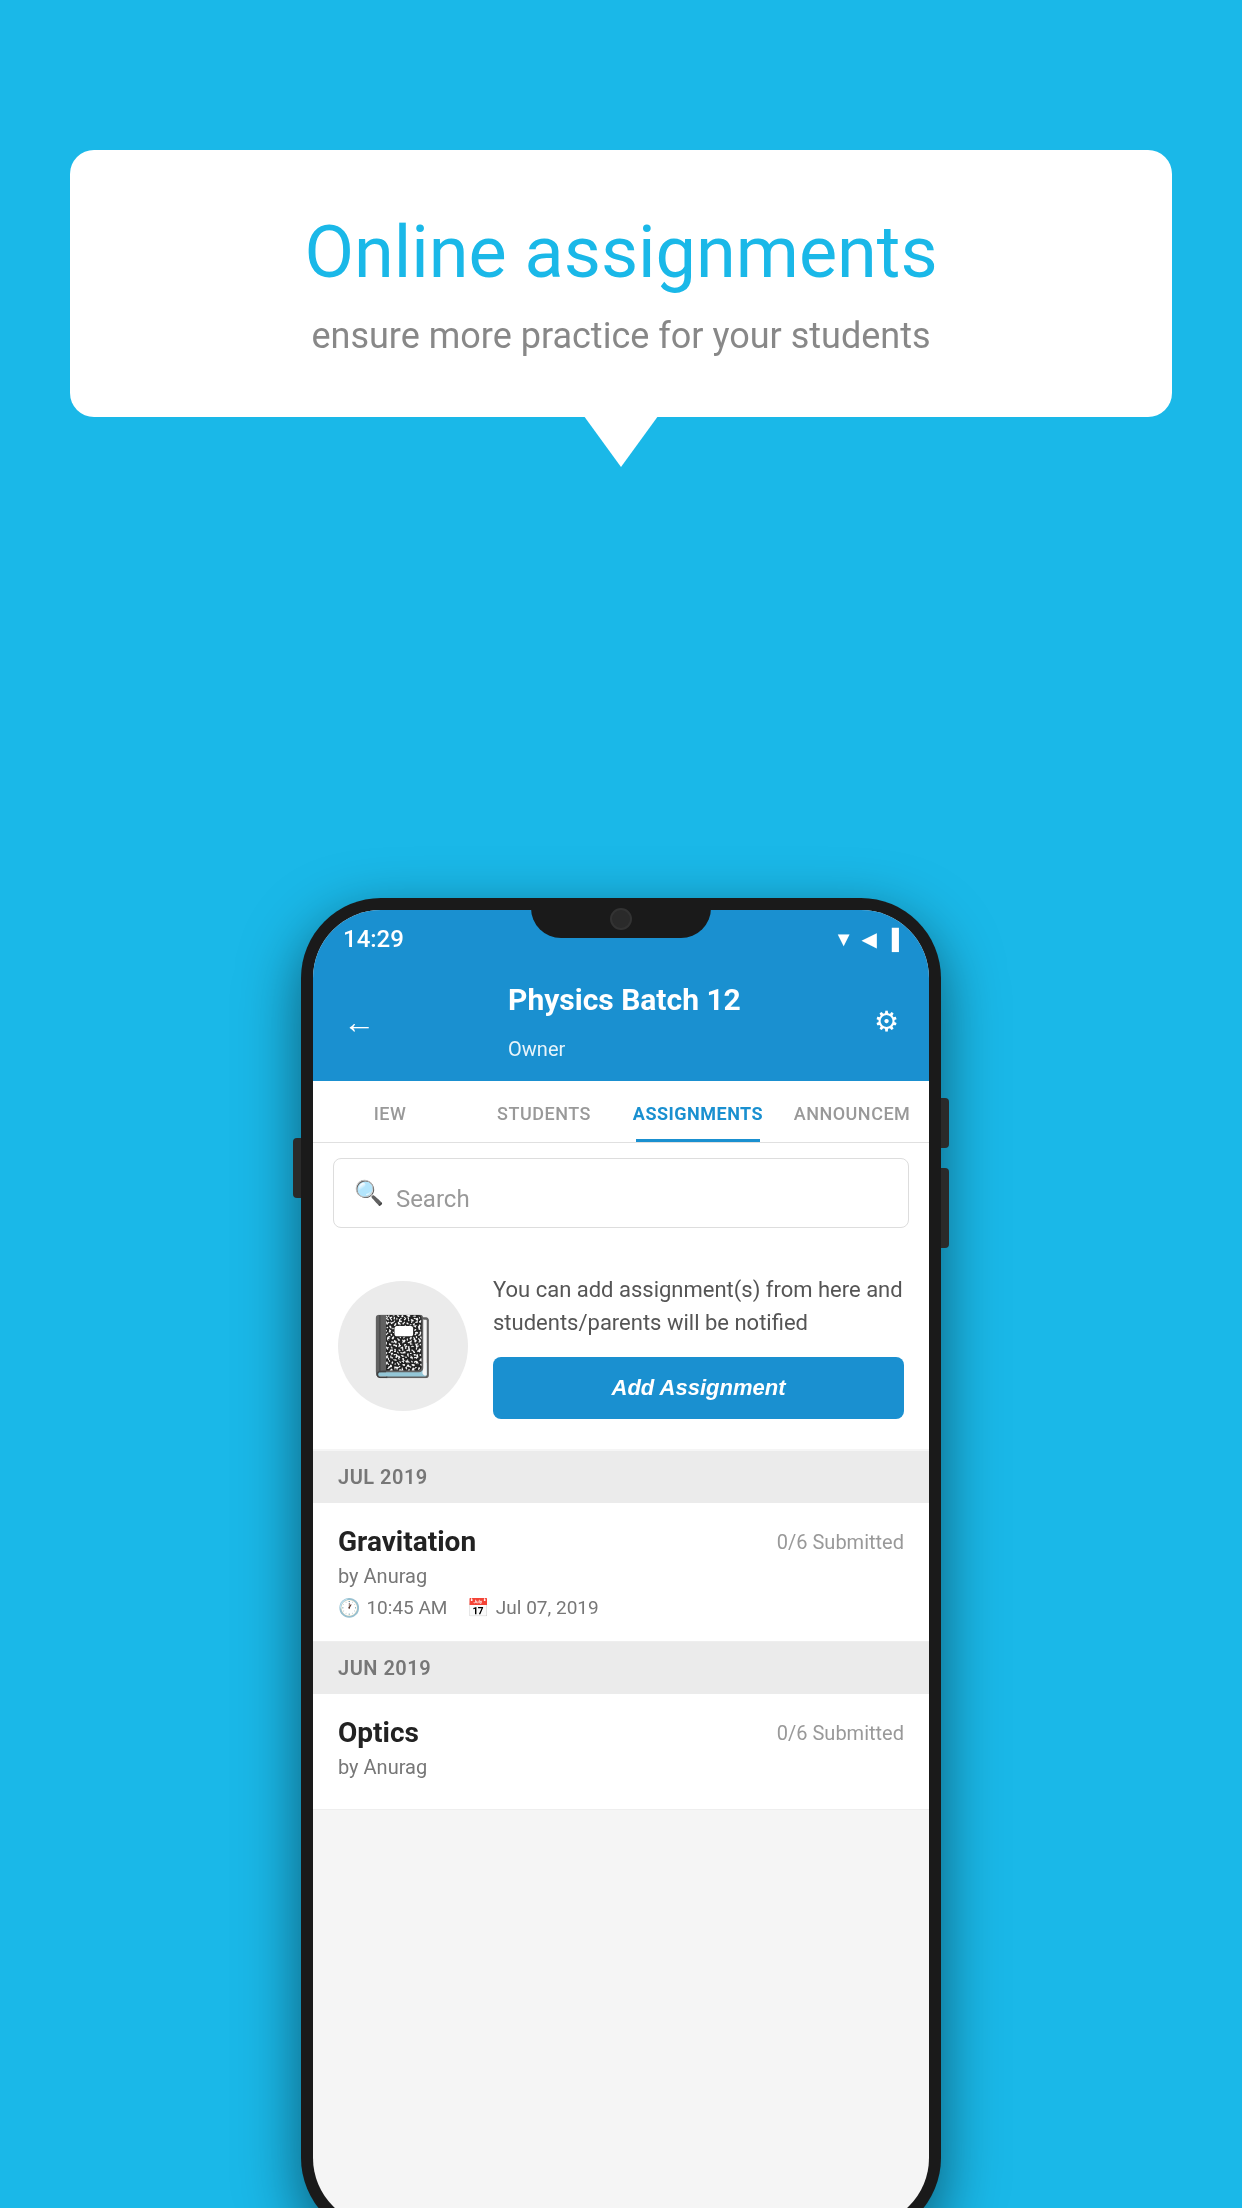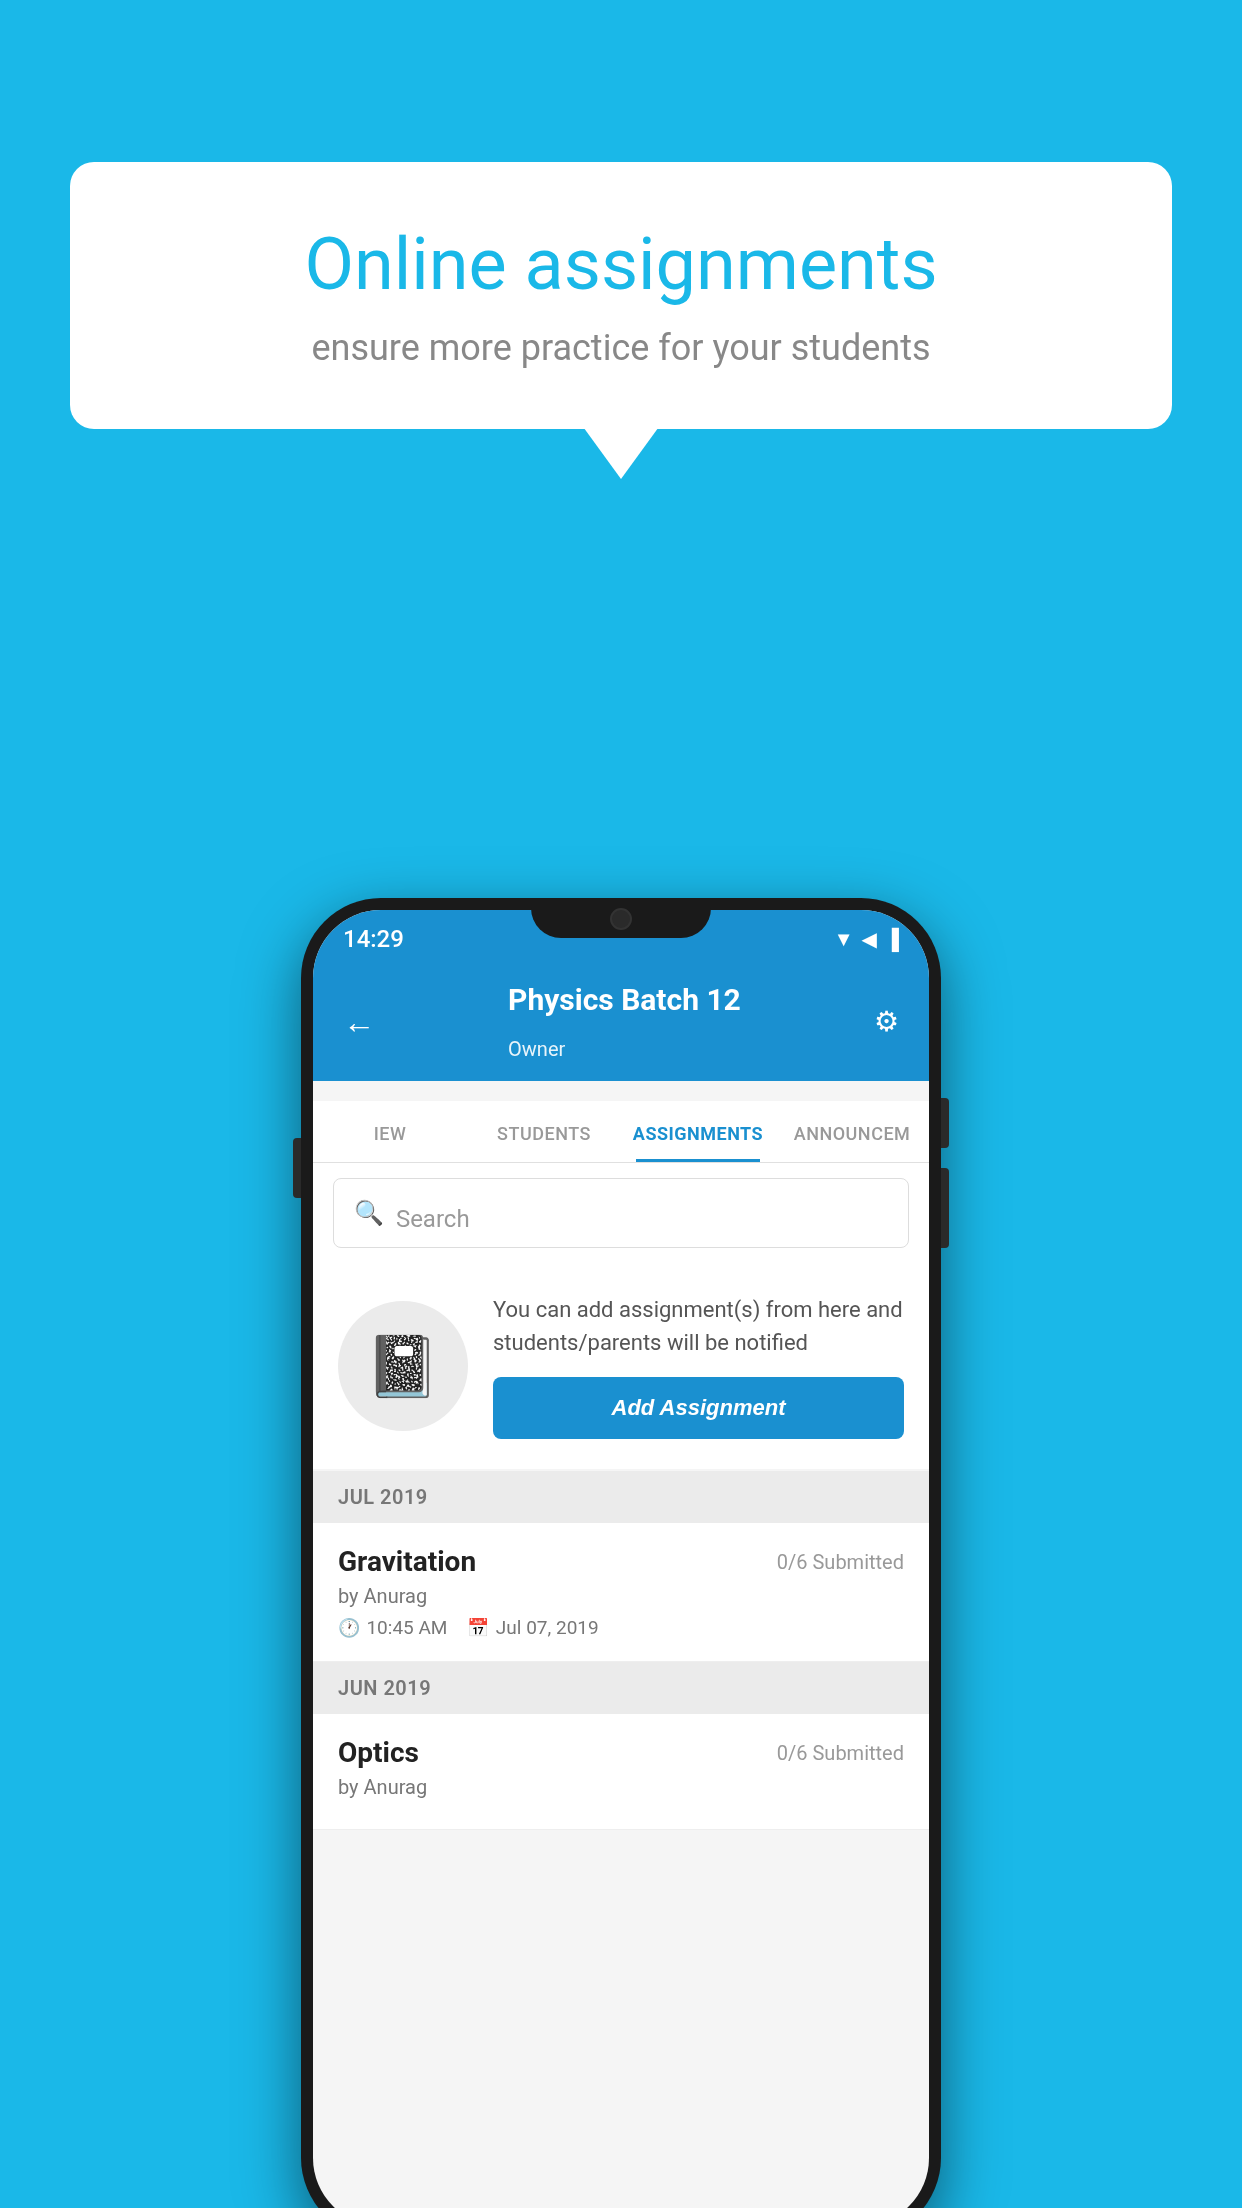--- a/index.html
+++ b/index.html
@@ -9,21 +9,21 @@
       height: 2208px;
       background-color: #1ab8e8;
       font-family: 'Roboto', Arial, sans-serif;
       overflow: hidden;
       position: relative;
     }
 
     
     .speech-bubble-container {
       position: absolute;
-      top: 162px;
+      top: 150px;
       left: 70px;
       right: 70px;
     }
 
     .speech-bubble {
       background: white;
       border-radius: 24px;
       padding: 60px 70px;
       text-align: center;
       position: relative;
@@ -174,21 +174,20 @@
     .header-settings {
       color: white;
       font-size: 28px;
     }
 
     
     .tab-bar {
       background: white;
       display: flex;
       border-bottom: 1px solid #e0e0e0;
-      margin-top: 20px;
     }
 
     .tab-item {
       flex: 1;
       text-align: center;
       padding: 22px 5px 18px;
       font-size: 18px;
       color: #999;
       font-weight: 500;
       letter-spacing: 0.5px;

